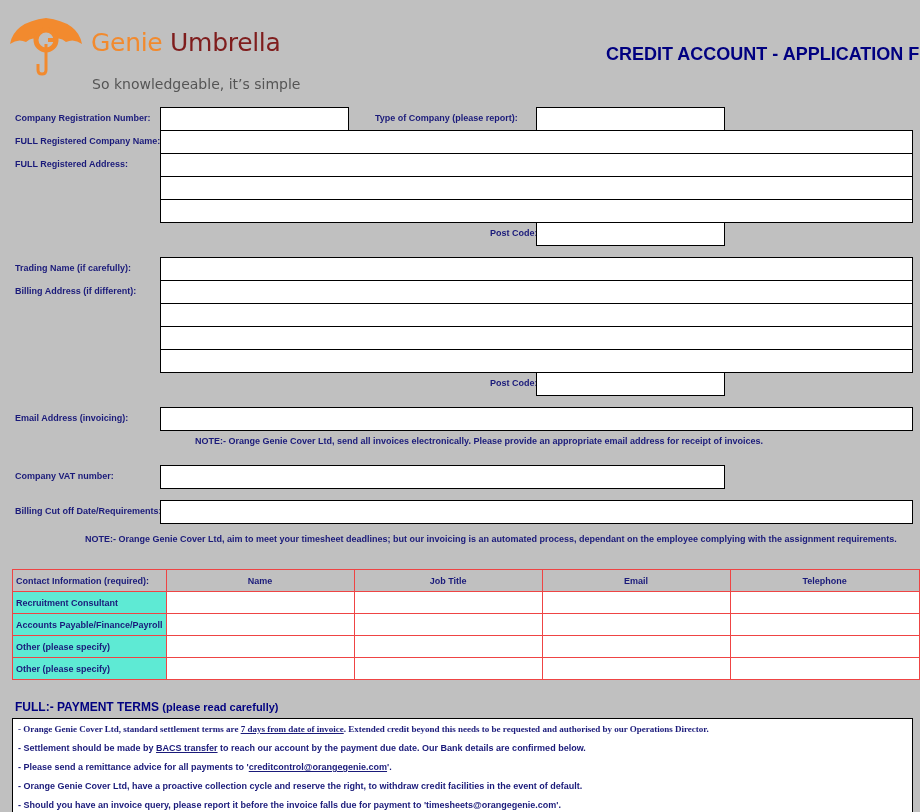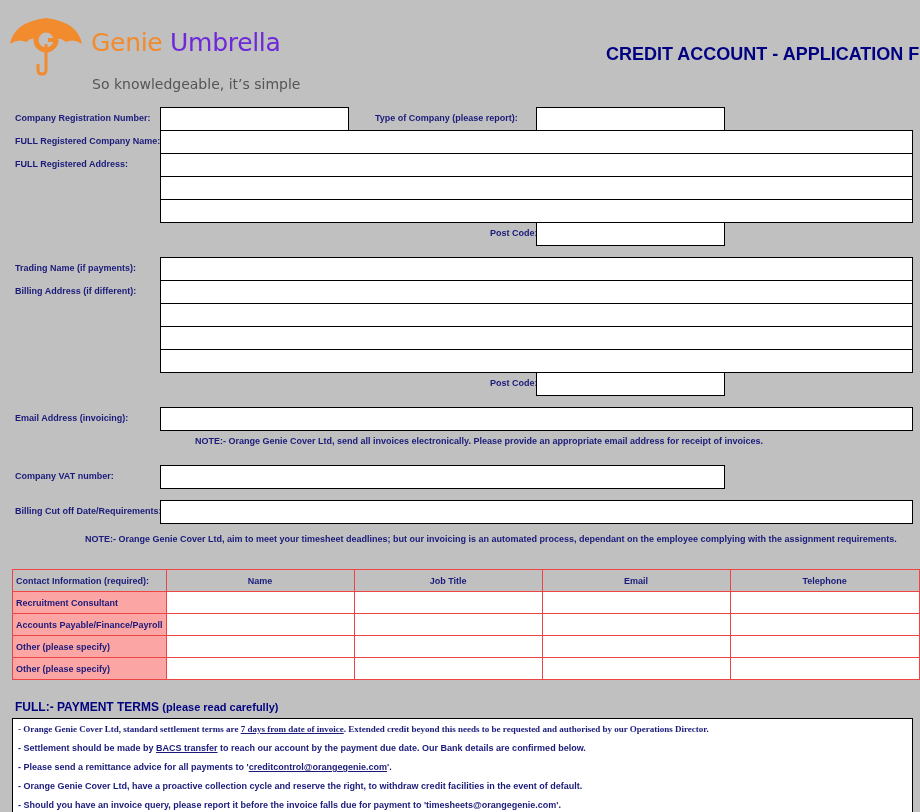--- a/index.html
+++ b/index.html
@@ -9,28 +9,28 @@
     font-family: "Liberation Sans", sans-serif;
     color: #000080;
   }
   .abs { position: absolute; }
   .lbl { position: absolute; font-size: 9px; font-weight: bold; color: #1a1a7a; white-space: nowrap; line-height: 23px; }
   .field { position: absolute; background: #fff; border: 1px solid #000; box-sizing: border-box; }
   .field input { width: 100%; height: 100%; border: none; background: transparent; outline: none; padding: 0 3px; box-sizing: border-box; font-family: "Liberation Sans", sans-serif; font-size: 10px; }
   .note { position: absolute; font-size: 9px; font-weight: bold; color: #1a1a7a; white-space: nowrap; }
   .logo-text { position: absolute; left: 91px; top: 28px; font-family: "DejaVu Sans", sans-serif; font-size: 25px; font-weight: normal; letter-spacing: -0.3px; }
   .logo-text .g { color: #f28a2e; }
-  .logo-text .u { color: #6d28d9; }
+  .logo-text .u { color: #7f1d1d; }
   .tagline { position: absolute; left: 92px; top: 76px; font-family: "DejaVu Sans", sans-serif; font-size: 14px; color: #555; white-space: nowrap; }
   .title { position: absolute; left: 606px; top: 44px; font-size: 18px; font-weight: bold; color: #000080; white-space: nowrap; width: 314px; overflow: hidden; }
   table.contacts { position: absolute; left: 12px; top: 569px; border-collapse: collapse; }
   table.contacts td, table.contacts th { border: 1px solid #ef4444; height: 22px; padding: 0 3px; font-size: 9px; font-weight: bold; color: #1a1a7a; box-sizing: border-box; }
   table.contacts th { background: #c0c0c0; text-align: center; }
   table.contacts th.first { text-align: left; }
-  table.contacts td.rowlbl { background: #fca5a5; text-align: left; white-space: nowrap; }
+  table.contacts td.rowlbl { background: #5eead4; text-align: left; white-space: nowrap; }
   table.contacts td.cell { background: #fff; }
   .pt-heading { position: absolute; left: 15px; top: 700px; font-size: 12px; font-weight: bold; color: #000080; white-space: nowrap; }
   .pt-heading .small { font-size: 11px; }
   .pt-box { position: absolute; left: 12px; top: 718px; width: 901px; height: 100px; background: #fff; border: 1px solid #000; box-sizing: border-box; }
   .pt-line { position: absolute; left: 5px; font-size: 9px; font-weight: bold; color: #1a1a7a; white-space: nowrap; }
   .pt-line u { text-decoration: underline; }
 </style>
 </head>
 <body>
 
@@ -57,21 +57,21 @@
 <div class="field" style="left:160px;top:130px;width:753px;height:24px;"><input value="" style=""></div>
 
 <div class="lbl" style="left:15px;top:153px;">FULL Registered Address:</div>
 <div class="field" style="left:160px;top:153px;width:753px;height:24px;"><input value="" style=""></div>
 <div class="field" style="left:160px;top:176px;width:753px;height:24px;"><input value="" style=""></div>
 <div class="field" style="left:160px;top:199px;width:753px;height:24px;"><input value="" style=""></div>
 
 <div class="lbl" style="left:490px;top:222px;">Post Code:</div>
 <div class="field" style="left:536px;top:222px;width:189px;height:24px;"><input value="" style=""></div>
 
-<div class="lbl" style="left:15px;top:257px;">Trading Name (if payments):</div>
+<div class="lbl" style="left:15px;top:257px;">Trading Name (if carefully):</div>
 <div class="field" style="left:160px;top:257px;width:753px;height:24px;"><input value="" style=""></div>
 
 <div class="lbl" style="left:15px;top:280px;">Billing Address (if different):</div>
 <div class="field" style="left:160px;top:280px;width:753px;height:24px;"><input value="" style=""></div>
 <div class="field" style="left:160px;top:303px;width:753px;height:24px;"><input value="" style=""></div>
 <div class="field" style="left:160px;top:326px;width:753px;height:24px;"><input value="" style=""></div>
 <div class="field" style="left:160px;top:349px;width:753px;height:24px;"><input value="" style=""></div>
 
 <div class="lbl" style="left:490px;top:372px;">Post Code:</div>
 <div class="field" style="left:536px;top:372px;width:189px;height:24px;"><input value="" style=""></div>

